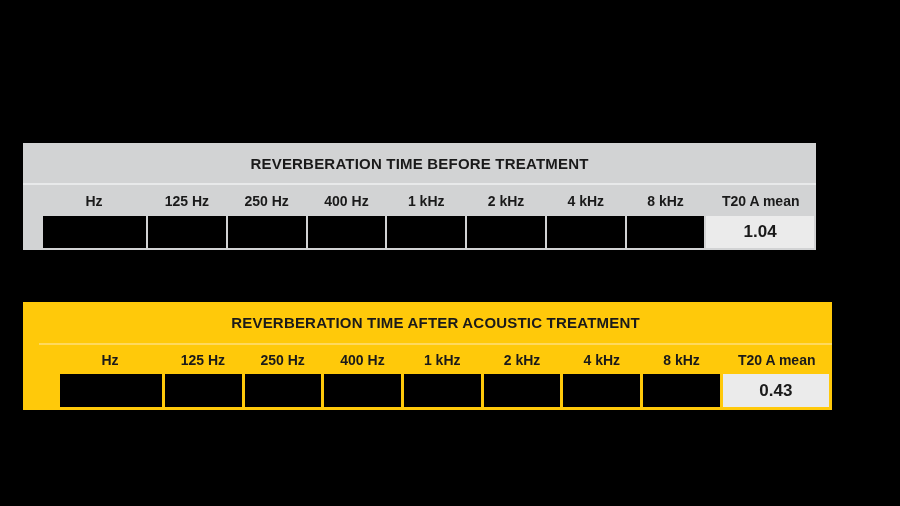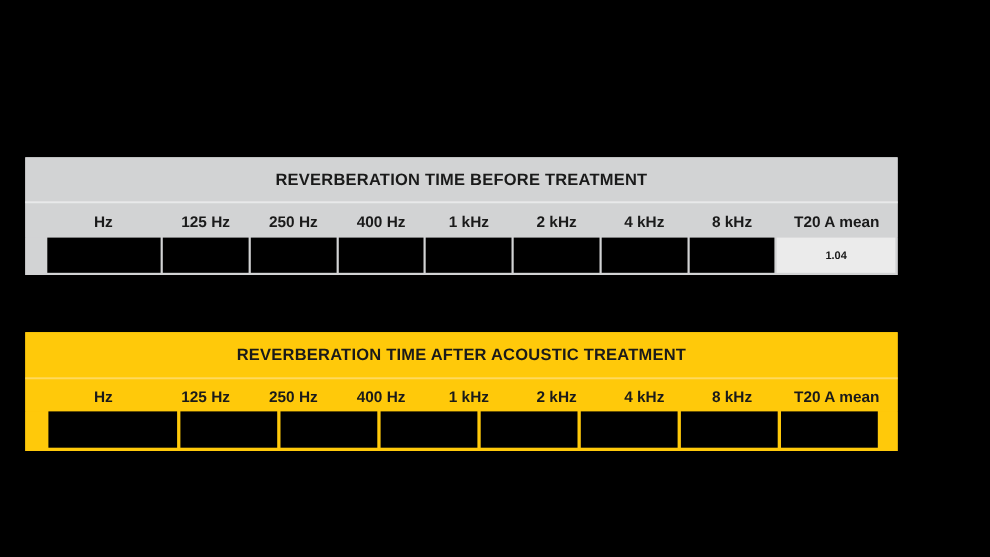--- a/index.html
+++ b/index.html
@@ -49,28 +49,28 @@
   .dcell {
     height: var(--data-h);
     background: var(--cell);
   }
   .dcell.mean {
     background: var(--meanbg);
     display: flex;
     align-items: center;
     justify-content: center;
     font-weight: 700;
-    font-size: 10px;
+    font-size: 17px;
     color: var(--ink);
   }
   .c0 { flex: 0 1 117px; margin-left: 18px; }
   .cm { flex: 0 1 88px; }
   .c8 { flex: 0 1 122px; }
   #table-before { top: 143px; --title-h: 40px; --header-h: 31px; --data-h: 32px; --sep: 2px; }
-  #table-after  { top: 302px; --title-h: 41px; --header-h: 29px; --data-h: 33px; --sep: 3px; }
+  #table-after  { top: 302px; padding-left: 16px; --title-h: 41px; --header-h: 29px; --data-h: 33px; --sep: 3px; }
 </style>
 </head>
 <body style="background: rgb(0, 0, 0);">
 
 <div class="rt-table" id="table-before" style="--band: #d2d3d4; --divider: #e8e9ea; --cell: #000000; --meanbg: #ebebeb; --ink: #1a1a1a;">
   <div class="title-band">REVERBERATION TIME BEFORE TREATMENT</div>
   <div class="header-row">
     <div class="hcell c0">Hz</div>
     <div class="hcell cm">125 Hz</div>
     <div class="hcell cm">250 Hz</div>
@@ -109,14 +109,15 @@
   </div>
   <div class="data-row">
     <div class="dcell c0"></div>
     <div class="dcell cm"></div>
     <div class="dcell cm"></div>
     <div class="dcell cm"></div>
     <div class="dcell cm"></div>
     <div class="dcell cm"></div>
     <div class="dcell cm"></div>
     <div class="dcell cm"></div>
+    <div class="dcell c8 mean">0.43</div>
   </div>
 </div>
 
 </body></html>

